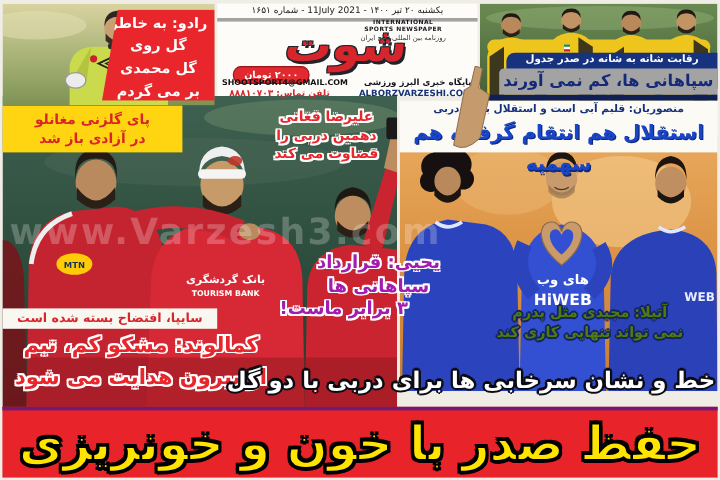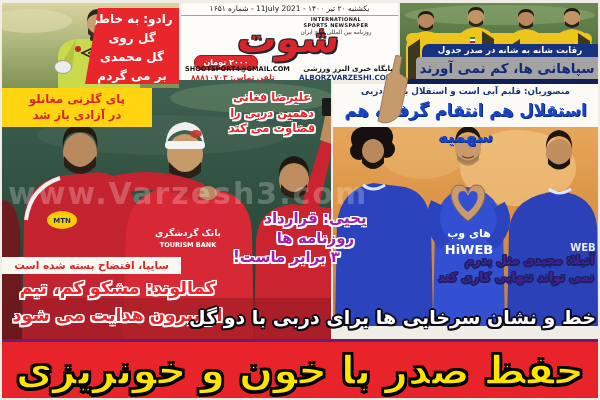--- a/index.html
+++ b/index.html
@@ -20,21 +20,21 @@
   .gk-photo{left:2px;top:3px;width:177px;height:85px;z-index:2;overflow:hidden;}
   .rado-banner{
     position:absolute;top:5px;right:0;width:94px;height:76px;background:#e8262c;
     clip-path:polygon(14% 0,100% 0,100% 100%,0 100%);
     color:#fff;font-weight:bold;font-size:12px;line-height:19px;text-align:center;
     padding-top:2px;box-sizing:border-box;
   }
   
   .masthead{left:181px;top:3px;width:217px;height:77px;background:#fdfcf8;z-index:3;}
   .date-line{position:absolute;top:0;left:0;right:0;height:12px;font-size:7.5px;
-    color:#1a1a1a;text-align:center;line-height:12px;border-bottom:1px solid #a3a3a3;}
+    color:#1a1a1a;text-align:center;line-height:12px;border-bottom:3px solid #a3a3a3;}
   .shoot-en{position:absolute;left:6px;top:14px;color:#d6252b;font-size:14px;font-weight:bold;
     font-style:italic;letter-spacing:1px;text-shadow:1px 1px 0 #23232b;}
   .tagline{position:absolute;left:112px;top:13px;width:86px;text-align:center;color:#15151c;}
   .tagline .en{font-size:5px;font-weight:bold;line-height:6px;letter-spacing:.4px;}
   .tagline .fa{font-size:5.8px;line-height:8px;color:#333;}
   .shoot-fa{position:absolute;left:0;right:2px;top:16px;text-align:center;color:#d6252b;
     font-size:39px;font-weight:bold;line-height:40px;transform:skewX(-6deg);
     text-shadow:2px 2px 0 #23232b,-1px -1px 0 #23232b,1px -1px 0 #23232b,-1px 1px 0 #23232b;}
   .price-badge{position:absolute;left:13px;top:52px;width:62px;height:13px;background:#e02a2f;
     border:1px solid #9c1318;border-radius:7px;color:#fff;font-size:8px;line-height:13px;
@@ -60,21 +60,21 @@
   .magh-box{position:absolute;left:0;top:8px;width:146px;background:#ffd511;padding:3px 2px 4px;
     color:#d8242a;font-size:11.5px;font-weight:bold;line-height:16px;text-align:center;}
   .faghani{position:absolute;right:9px;top:10px;width:100px;text-align:center;color:#e8262c;
     font-size:11.5px;font-weight:bold;line-height:15.5px;}
   .saipa{position:absolute;left:0;top:177px;width:179px;height:17px;background:#f8f7f0;
     color:#d8242a;font-size:10.5px;font-weight:bold;line-height:17px;text-align:center;}
   .kamal{position:absolute;left:0;top:195px;width:231px;text-align:center;color:#e8262c;
     font-size:17.5px;font-weight:bold;line-height:27px;}
   
   .est-photo{left:333px;top:113px;width:265px;height:213px;z-index:1;overflow:hidden;}
-  .attila{position:absolute;right:4px;top:139px;width:205px;color:#4c1d95;
+  .attila{position:absolute;right:4px;top:139px;width:205px;text-align:center;color:#4d7c0f;
     font-size:12px;font-weight:bold;line-height:17px;}
   
   .yahya{right:202px;top:209px;text-align:center;color:#a21caf;font-size:15px;font-weight:bold;
     line-height:19.5px;z-index:12;white-space:nowrap;}
   .yahya .l3{margin-right:58px;}
   .derby-kicker{left:240px;right:4px;top:306px;text-align:center;color:#fff;font-size:19px;
     font-weight:bold;z-index:12;white-space:nowrap;}
   .watermark{left:8px;top:176px;font-size:30px;font-weight:bold;letter-spacing:2px;
     color:rgba(255,255,255,.24);z-index:11;pointer-events:none;}
   .arm{left:374px;top:55px;width:36px;height:74px;z-index:6;}
@@ -301,21 +301,21 @@
   </div>
 
   <svg class="abs arm" viewBox="0 0 36 74" width="36" height="74">
     <path d="M 22 0 L 28 2 L 25 18 L 34 24 L 26 60 Q 14 72 4 66 L 13 20 L 18 17 Z" fill="#c59a6d" stroke="#8a6a48" stroke-width=".8"></path>
   </svg>
 
   <div class="abs watermark">www.Varzesh3.com</div>
 
   <div class="abs yahya ow" dir="rtl">
     <div>یحیی: قرارداد</div>
-    <div>روزنامه ها</div>
+    <div>سپاهانی ها</div>
     <div class="l3">۳ برابر ماست!</div>
   </div>
 
   <div class="abs derby-kicker ob" dir="rtl">خط و نشان سرخابی ها برای دربی با دو گل</div>
 
   <div class="abs bottom-band">
     <div class="derby-head" dir="rtl">حفظ صدر با خون و خونریزی</div>
   </div>
 
 </div>

